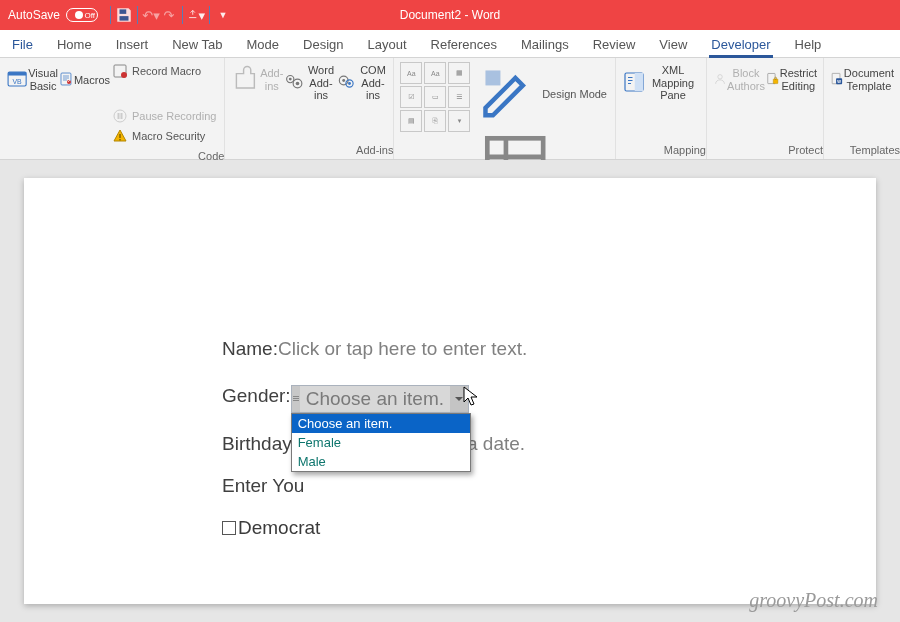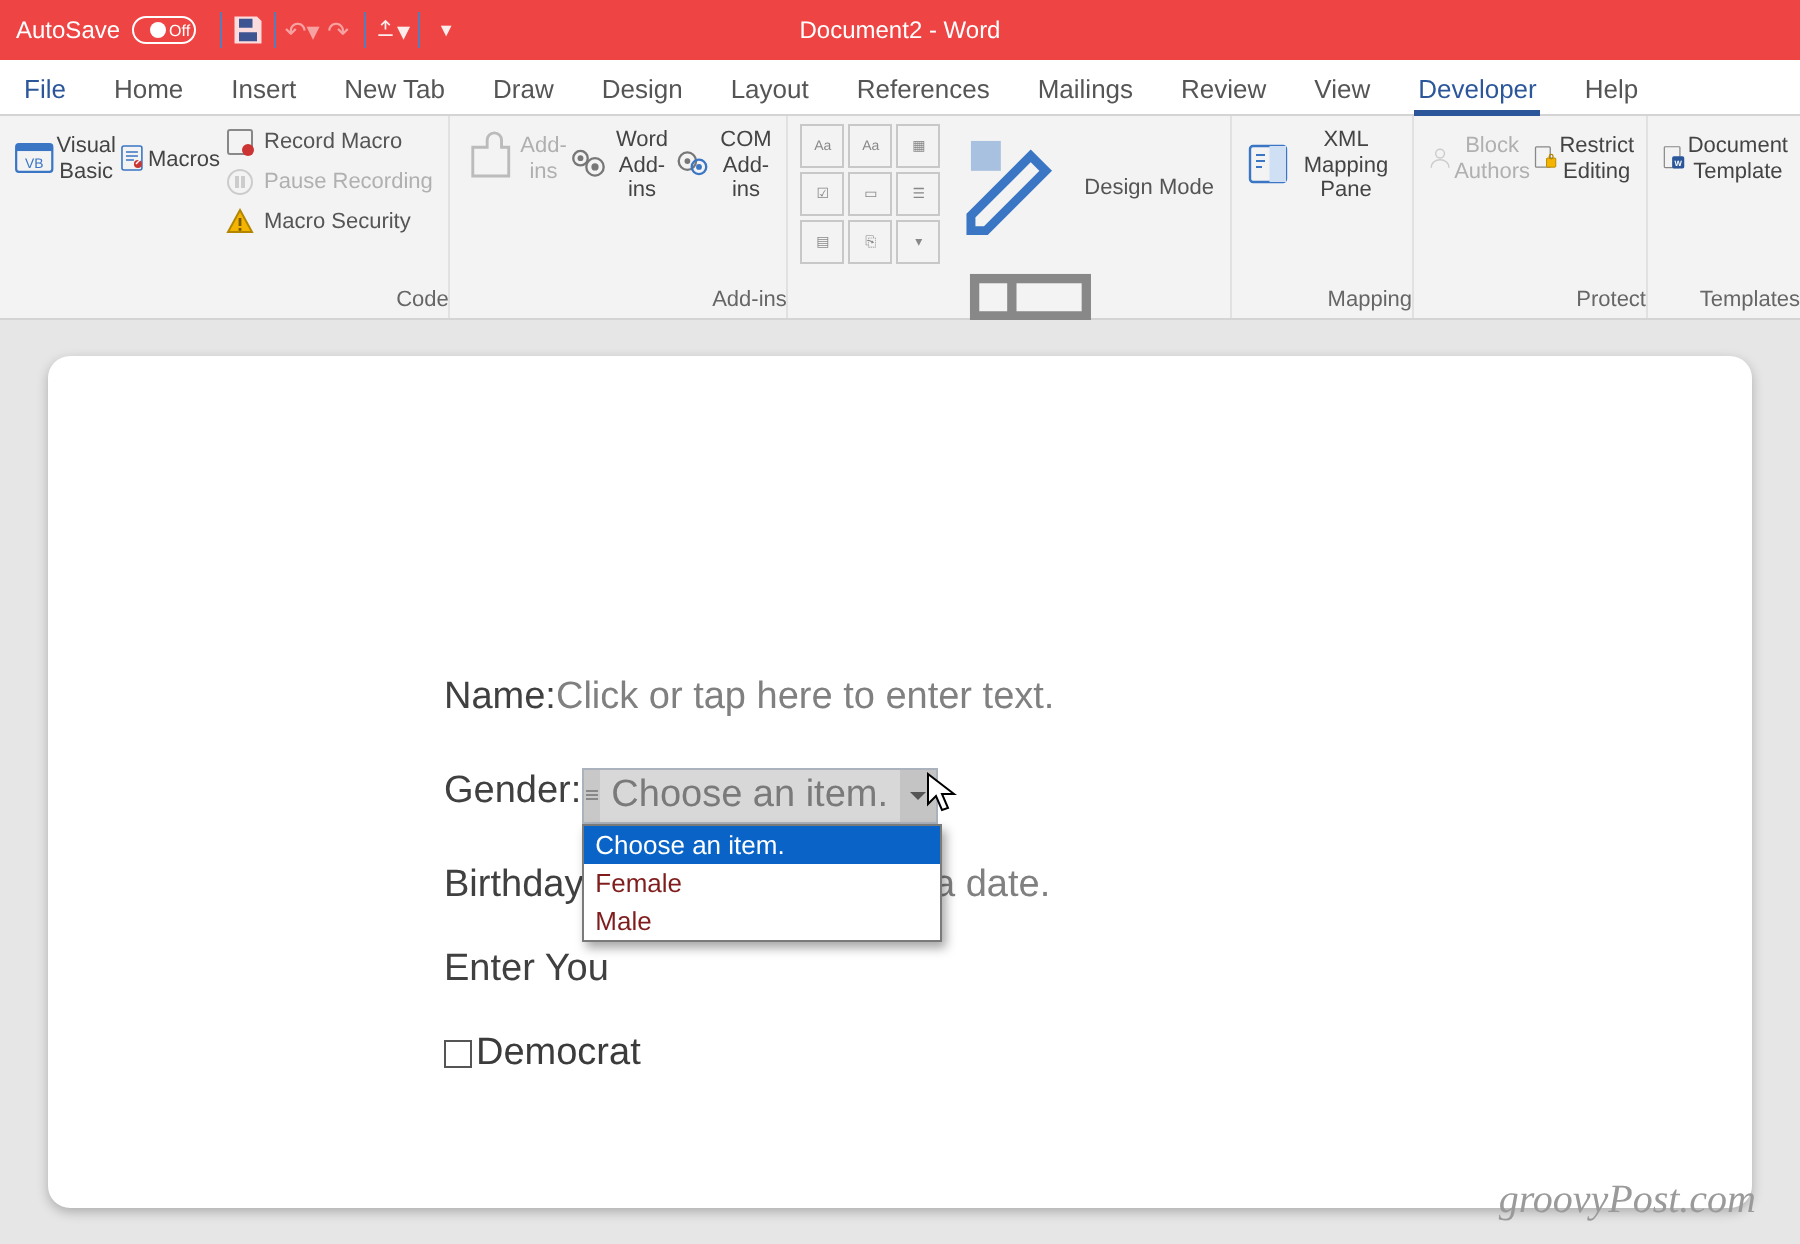--- a/index.html
+++ b/index.html
@@ -25,47 +25,47 @@
   .ribbon { height: 102px; background: #f3f3f3; border-bottom: 1px solid #d4d4d4; display: flex; }
   .group { border-right: 1px solid #e1e1e1; display: flex; flex-direction: column; justify-content: space-between; }
   .group-body { display: flex; padding: 4px 6px; flex: 1; align-items: flex-start; }
   .group-label { text-align: right; font-size: 11px; color: #666; padding: 1px 0 3px; }
   .bigbtn { display: flex; flex-direction: row; align-items: center; width: 52px; font-size: 11px; color: #444; padding-top: 2px; text-align: center; line-height: 1.15; }
   .bigbtn .ico { width: 30px; height: 30px; margin-bottom: 2px; display: flex; align-items: center; justify-content: center; }
   .bigbtn.disabled { color: #b0b0b0; }
   .stack { display: flex; flex-direction: column; gap: 2px; font-size: 11px; color: #555; }
   .stack-row { display: flex; align-items: center; gap: 4px; padding: 1px 2px; white-space: nowrap; }
   .stack-row .mico { width: 16px; height: 16px; display: inline-flex; align-items: center; justify-content: center; font-size: 12px; }
-  .stack-row.disabled { color: #b0b0b0; }
+  .stack-row.disabled { color: #b0b0b0; margin-top: 25px; }
   .mini-grid { display: grid; grid-template-columns: repeat(3, 22px); grid-template-rows: repeat(3, 22px); gap: 2px; }
   .mini-grid .cell { border: 1px solid #c8c8c8; display: flex; align-items: center; justify-content: center; font-size: 7px; color: #888; }
   .grpstack { display: flex; flex-direction: column; gap: 2px; font-size: 11px; color: #555; margin-left: 6px; }
   .grpstack-row { display: flex; align-items: center; gap: 4px; padding: 1px 2px; white-space: nowrap; }
 
   
   .ico svg, .mico svg { width: 100%; height: 100%; }
 
   
   .docarea { background: #e6e6e6; height: calc(622px - 30px - 28px - 102px); padding: 18px 24px; position: relative; }
-  .page { background: #fff; width: 100%; height: 100%; box-shadow: 0 2px 6px rgba(0,0,0,.25); padding: 160px 0 16px 198px; font-family: Calibri, sans-serif; font-size: 19px; color: #3b3b3b; position: relative; border-radius: 11px; }
+  .page { background: #fff; width: 100%; height: 100%; box-shadow: 0 2px 6px rgba(0,0,0,.25); padding: 160px 0 16px 198px; font-family: Calibri, sans-serif; font-size: 19px; color: #3b3b3b; position: relative; }
   .line { margin-bottom: 20px; display: flex; align-items: center; }
   .lbl { color: #404040; }
   .placeholder { color: #808080; }
   .chk { display: inline-block; width: 14px; height: 14px; border: 1.5px solid #555; margin-right: 2px; vertical-align: -2px; }
 
   
   .dd-wrap { position: relative; display: inline-block; }
   .dd-field { display: inline-flex; align-items: stretch; border: 1px solid #aab2bd; background: #d8d8d8; height: 28px; }
   .dd-handle { width: 8px; background: #c8c8c8; display: flex; flex-direction: column; justify-content: center; gap: 1px; padding: 0 1px; }
   .dd-handle span { height: 1px; background: #888; }
   .dd-text { padding: 0 6px; display: flex; align-items: center; color: #7a7a7a; font-size: 19px; }
   .dd-arrow { width: 18px; background: #c4c4c4; display: flex; align-items: center; justify-content: center; }
   .dd-arrow::after { content: ""; border: 4px solid transparent; border-top-color: #555; margin-top: 4px; }
   .dd-list { position: absolute; top: 100%; left: 0; width: 180px; border: 1px solid #7a7a7a; background: #fff; box-shadow: 2px 3px 5px rgba(0,0,0,.35); font-size: 13px; font-family: "Segoe UI", Arial, sans-serif; }
-  .dd-item { padding: 2px 6px; color: #7f1d1d; }
+  .dd-item { padding: 2px 6px; color: #0f766e; }
   .dd-item.sel { background: #0a64c7; color: #fff; }
   .cursor-arrow { position: absolute; width: 16px; height: 21px; pointer-events: none; }
 
   .watermark { position: absolute; right: 22px; bottom: 10px; font-family: Georgia, serif; font-style: italic; font-size: 20px; color: #9a9a9a; }
 </style>
 </head>
 <body>
 
 <div class="titlebar">
   <div class="autosave">
@@ -95,21 +95,21 @@
   <span class="qat-sep"></span>
   <span class="qat-ico" style="font-size:9px">▼</span>
   <div class="doc-title">Document2 - Word</div>
 </div>
 
 <div class="tabs">
   <div class="tab file">File</div>
   <div class="tab">Home</div>
   <div class="tab">Insert</div>
   <div class="tab">New Tab</div>
-  <div class="tab">Draw</div>
+  <div class="tab">Mode</div>
   <div class="tab">Design</div>
   <div class="tab">Layout</div>
   <div class="tab">References</div>
   <div class="tab">Mailings</div>
   <div class="tab">Review</div>
   <div class="tab">View</div>
   <div class="tab active">Developer</div>
   <div class="tab">Help</div>
 </div>
 

